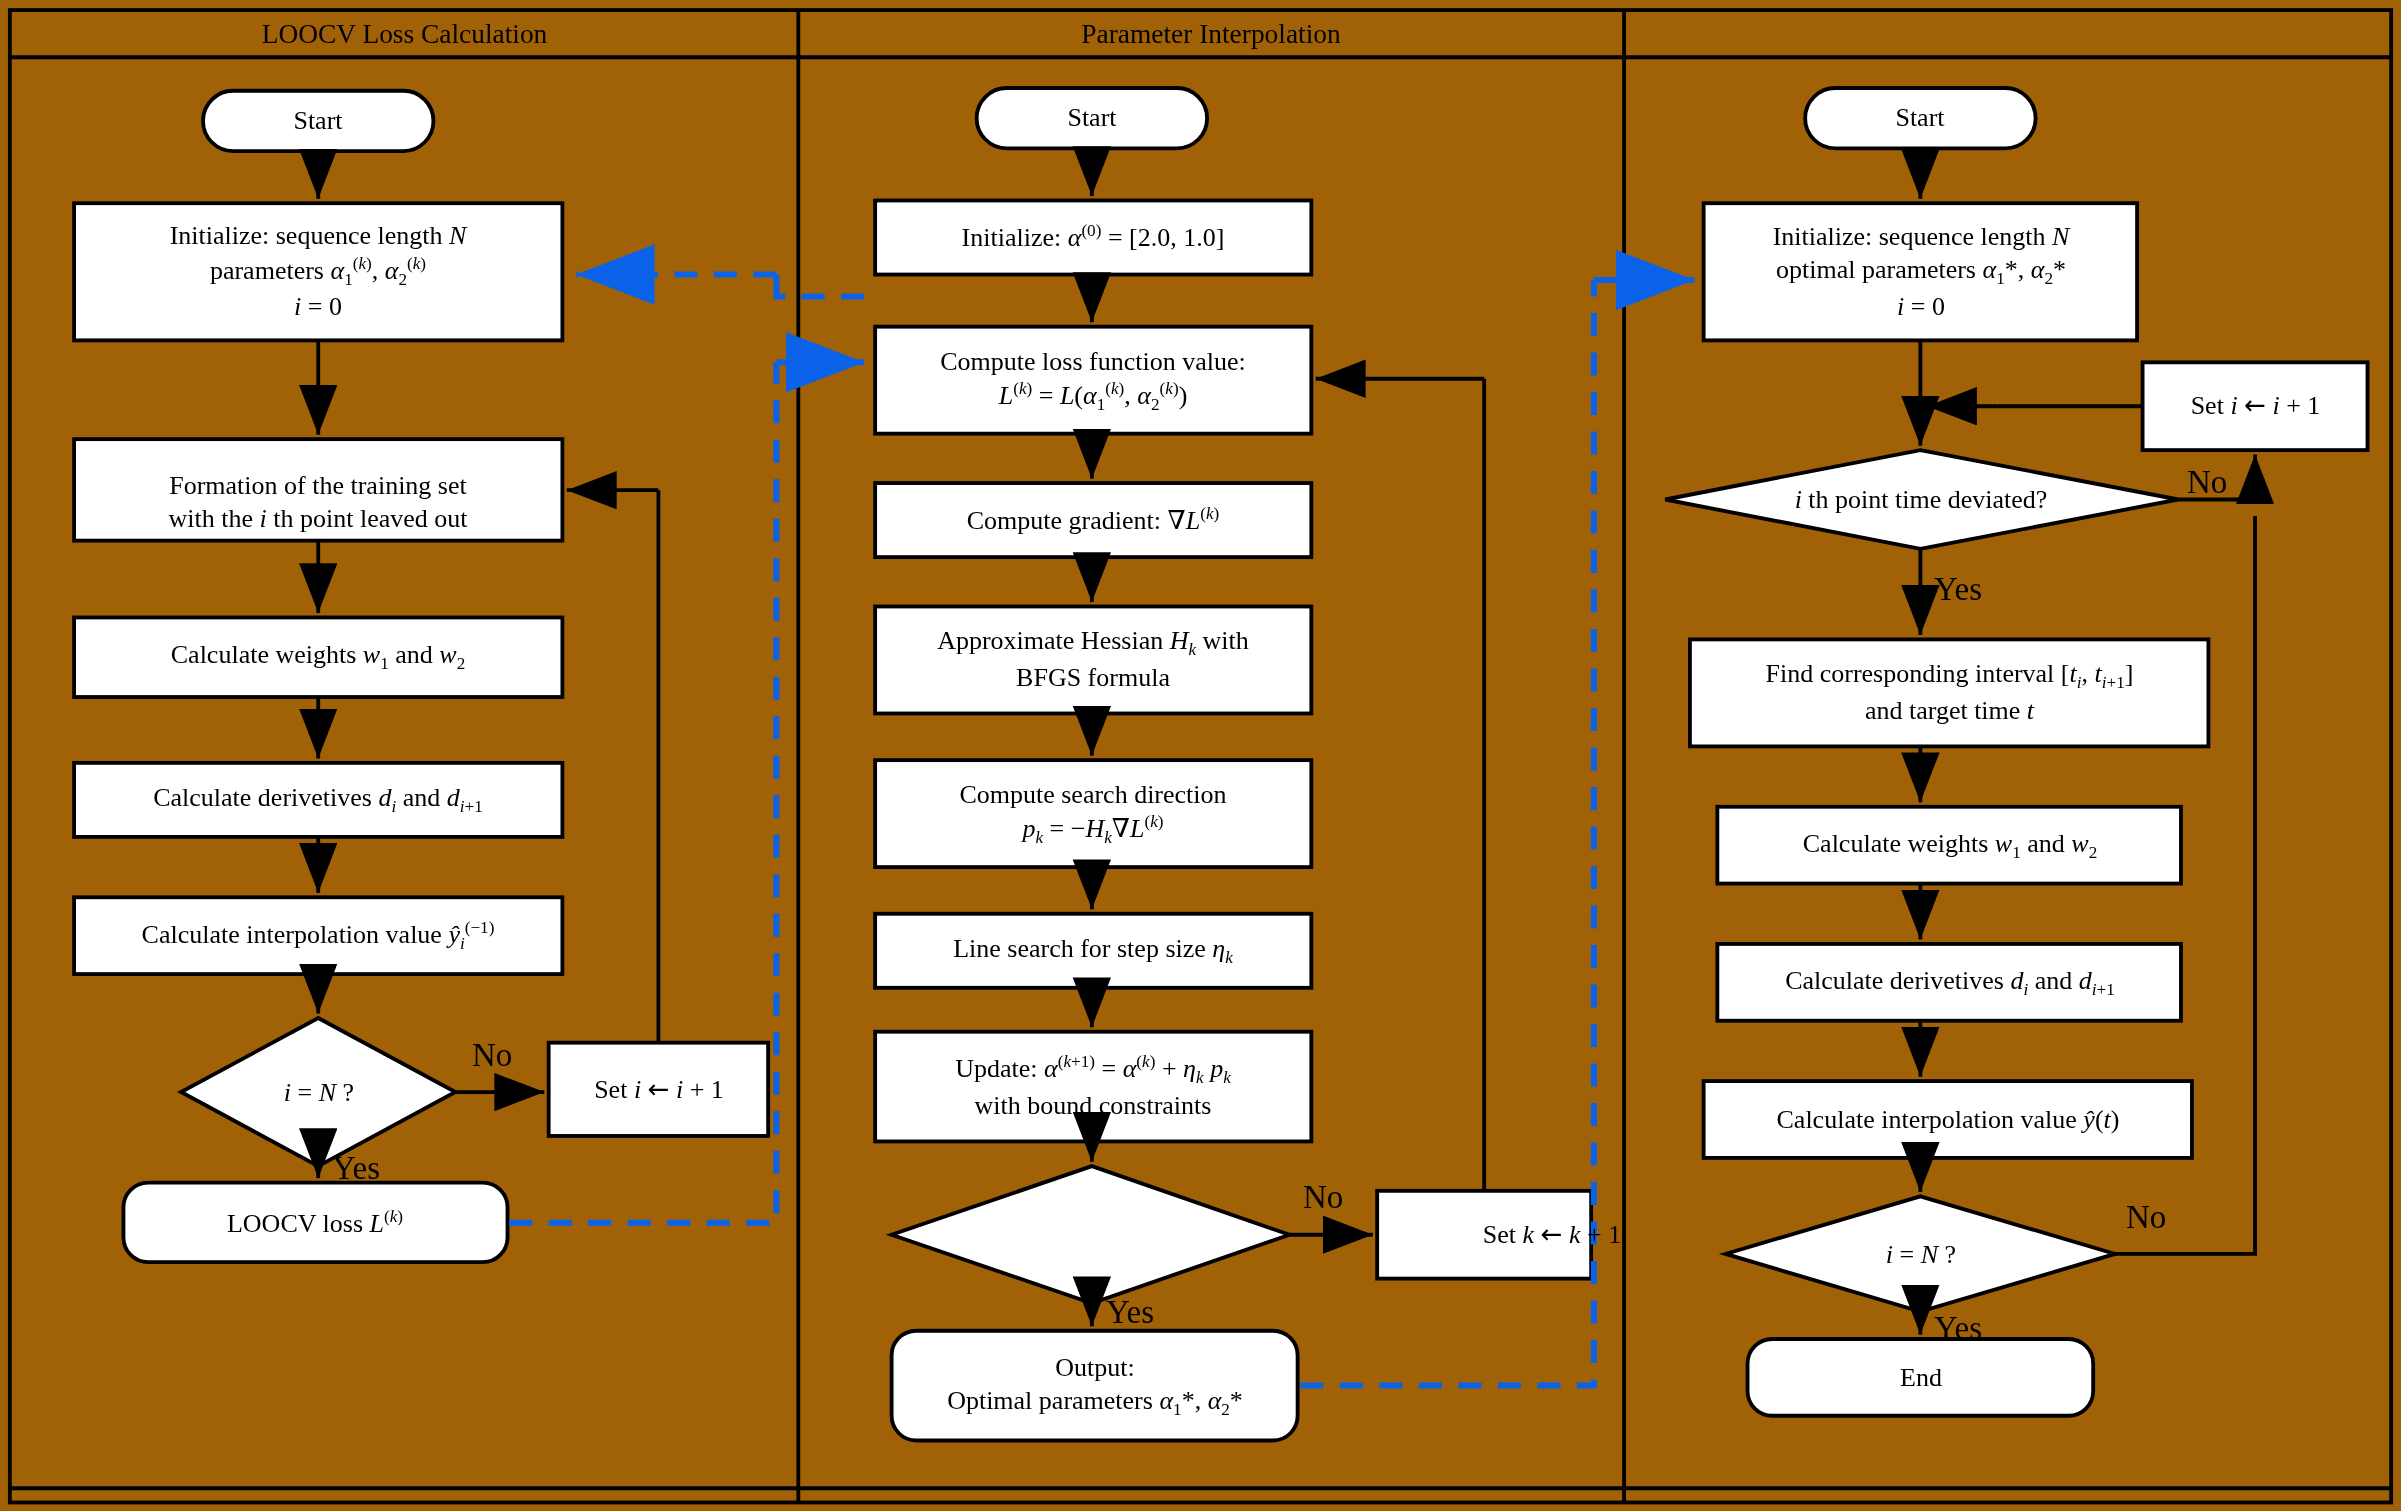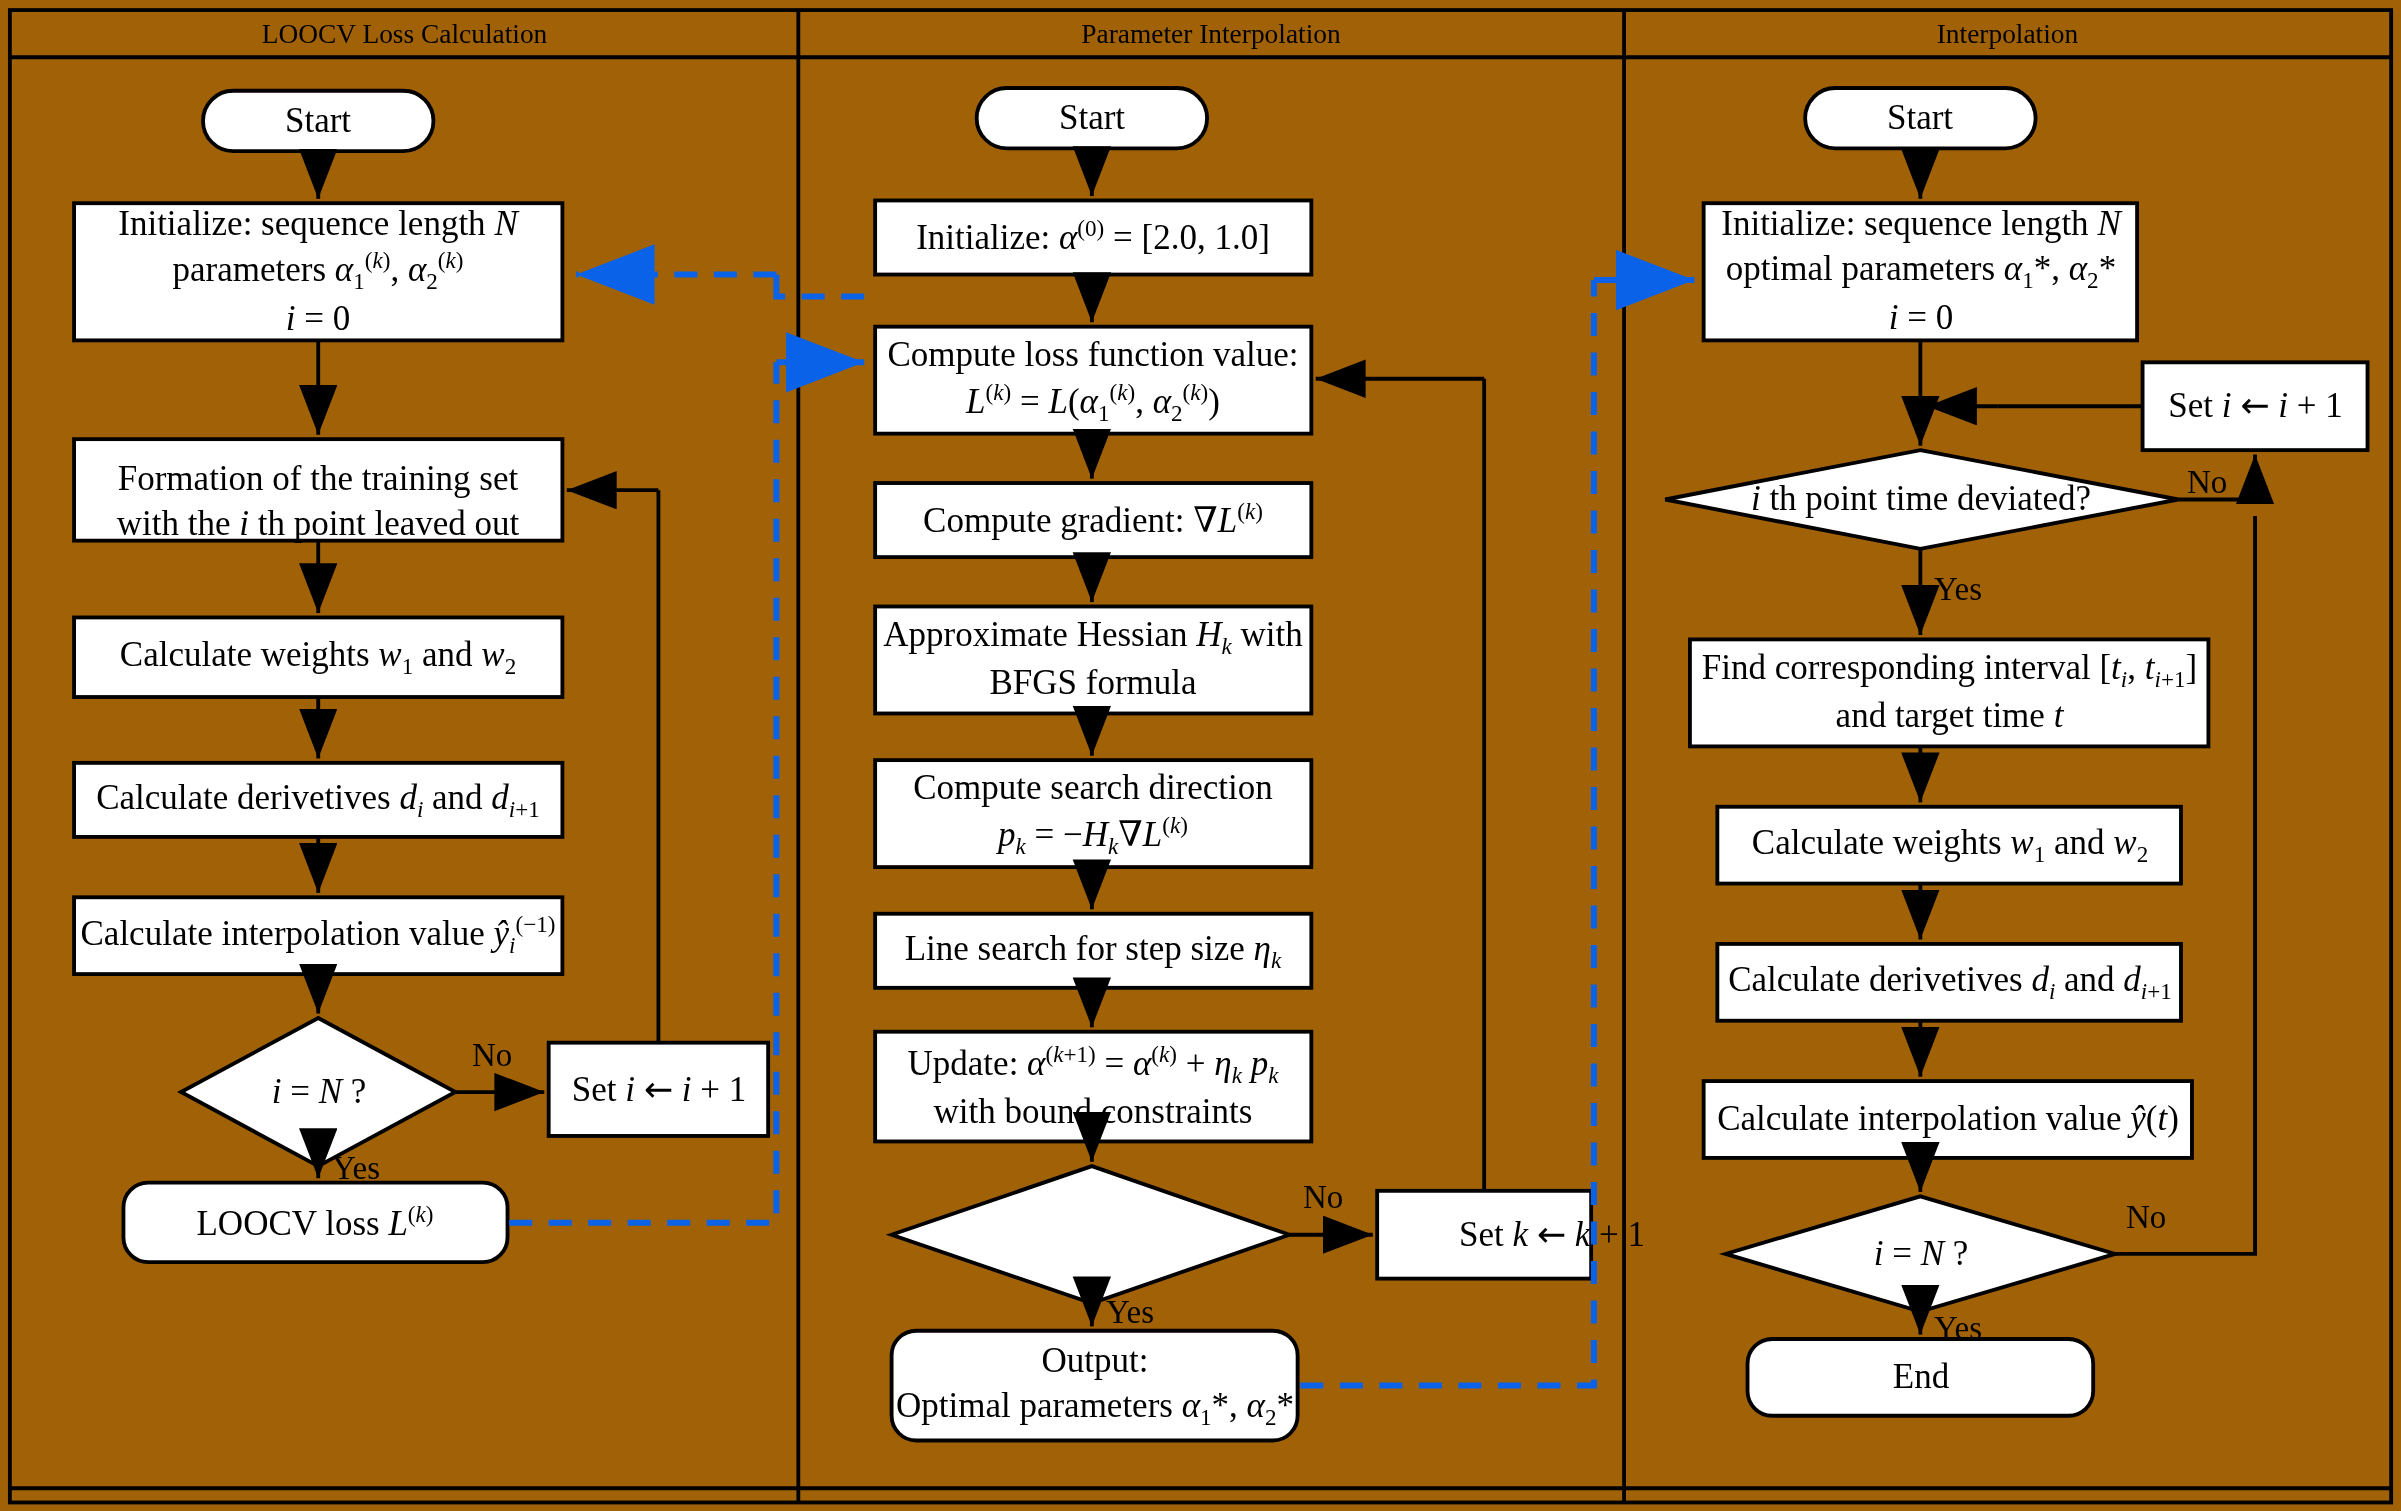--- a/index.html
+++ b/index.html
@@ -1,21 +1,21 @@
 <!DOCTYPE html>
 <html style="font-size:8.8px"><head>
 <meta charset="utf-8">
 <style>
   html,body{margin:0;padding:0;background:#fff;}
   body{font-family:"Liberation Serif","DejaVu Serif",serif;}
   #stage{position:relative;width:2401px;height:1512px;background:#a16207;overflow:hidden;}
   svg.layer{position:absolute;left:0;top:0;width:2401px;height:1512px;}
   .hdr{position:absolute;text-align:center;font-size:27.4px;color:#000;}
   .nodetext{position:absolute;display:flex;align-items:center;justify-content:center;
-            text-align:center;line-height:1.28;font-size:35px;color:#000;pointer-events:none;}
+            text-align:center;line-height:1.28;font-size:26px;color:#000;pointer-events:none;}
   .edgelbl{position:absolute;font-size:33px;color:#000;}
   i.m{font-style:italic;}
   .sub{font-size:0.66em;vertical-align:sub;}
   .sup{font-size:0.66em;vertical-align:super;}
   .ar{font-family:"DejaVu Sans",sans-serif;font-style:normal;}
 </style>
 </head>
 <body>
 
 <div id="stage">
@@ -161,21 +161,20 @@
     <g stroke="#0a62e8" fill="none" stroke-width="11" stroke-dasharray="42,30">
       <path d="M2370,2525 L2905,2525 L2905,510"></path>
     </g>
     <g stroke="#0a62e8" fill="none" stroke-width="11" stroke-dasharray="42,30" marker-end="url(#ahb)">
       <line x1="2905" y1="510" x2="3088" y2="510"></line>
     </g>
   </svg>
 
   <div class="hdr" style="left:10px;top:18.7px;width:789px;">LOOCV Loss Calculation</div>
   <div class="hdr" style="left:798px;top:18.7px;width:826px;">Parameter Interpolation</div>
-  <div class="hdr" style="left:1624px;top:18.7px;width:767px;">Interpolation</div>
 
   <div class="nodetext" style="left:203px;top:91px;width:230px;height:60px;">Start</div>
 
   <div class="nodetext" style="left:74px;top:203px;width:488px;height:137px;">
     <span>Initialize: sequence length <i class="m">N</i><br>
     parameters <i class="m">α</i><span class="sub">1</span><span class="sup">(<i class="m">k</i>)</span>, <i class="m">α</i><span class="sub">2</span><span class="sup">(<i class="m">k</i>)</span><br>
     <i class="m">i</i> = 0</span>
   </div>
 
   <div class="nodetext" style="left:74px;top:439px;width:488px;height:126px;">

